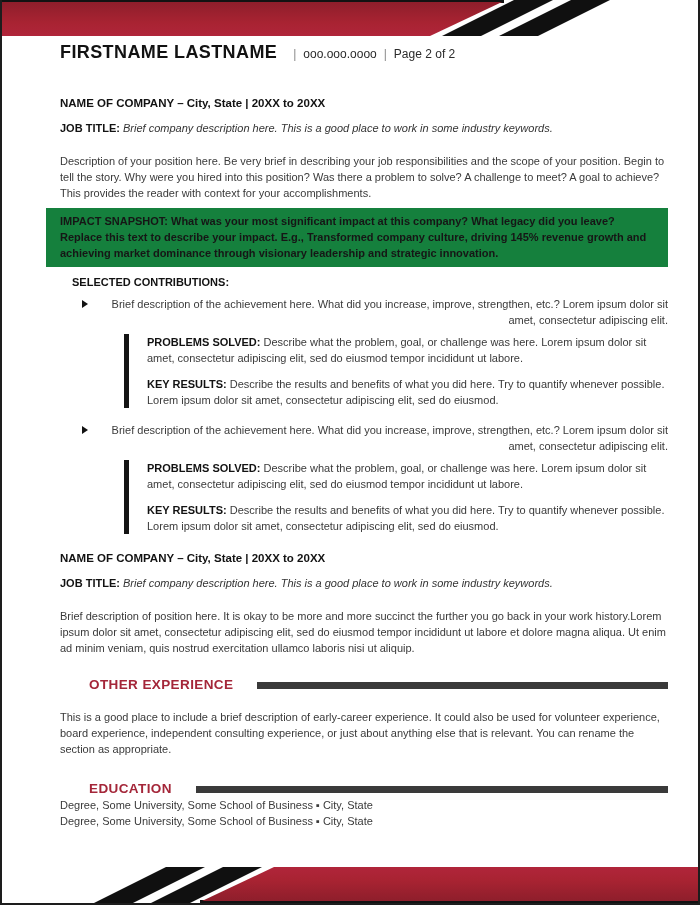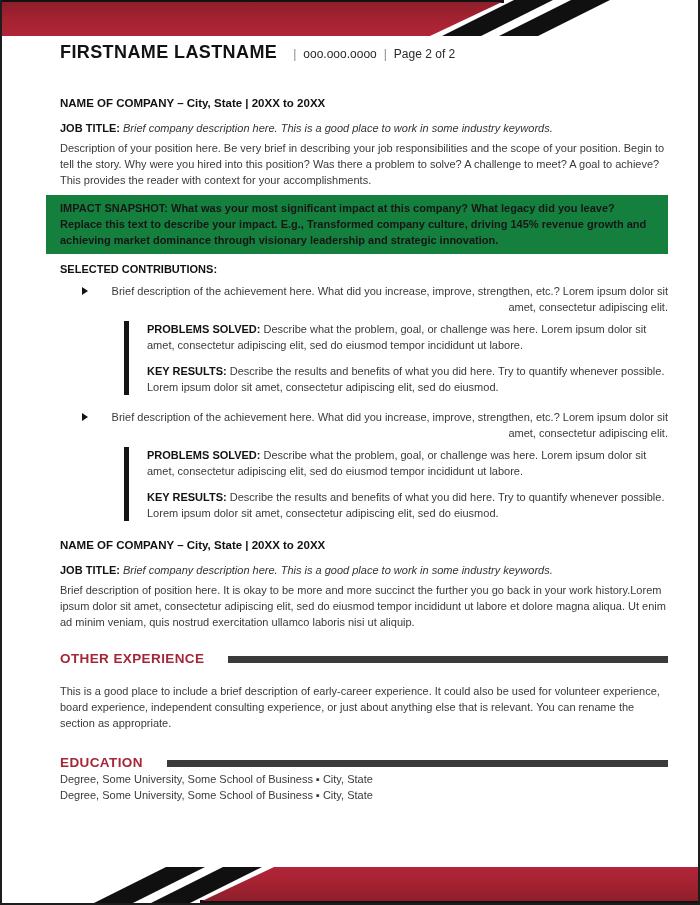--- a/index.html
+++ b/index.html
@@ -31,36 +31,36 @@
   .hdr { margin-top:42px; display:flex; align-items:baseline; white-space:nowrap; }
   .hdr .name { font-size:18px; line-height:20px; font-weight:bold; color:#121212; letter-spacing:.4px; }
   .hdr .meta { font-size:12px; color:#2b2b2b; margin-left:9px; }
   .hdr .sep { color:#8a8a8a; padding:0 7px; font-weight:normal; }
   p { margin:0; }
   .company { margin-top:33px; font-weight:bold; color:#121212; font-size:11.5px; }
   .company.second { margin-top:16px; }
   .jobtitle { margin-top:9px; }
   .jobtitle .lbl { font-weight:bold; color:#121212; }
   .jobtitle .txt { font-style:italic; color:#333; }
-  .desc { margin-top:4px; }
+  .desc { margin-top:17px; }
   .impact {
     margin:7px 0 0 -14px; margin-right:0; background:#15803d;
     padding:5px 10px 6px 14px; font-weight:bold; color:#161616;
   }
-  .contrib-label { margin-top:7px; font-weight:bold; color:#121212; }
+  .contrib-label { margin-top:7px; font-weight:bold; color:#121212;margin-left:12px; }
   .bullet { margin-top:6px; display:flex; padding-left:22px;text-align:right; }
   .bullet.gap { margin-top:14px; }
   .bullet .tri {
     flex:0 0 20px; height:0; margin-top:4px;
     border-left:6px solid #121212; border-top:4px solid transparent; border-bottom:4px solid transparent;
   }
   .subblock { margin:6px 0 0 64px; border-left:5px solid #141414; padding-left:18px; }
   .subblock p + p { margin-top:10px; }
   .sublbl { font-weight:bold; color:#121212; }
-  .sec-head { display:flex; align-items:center; margin-top:21px; }
+  .sec-head { display:flex; align-items:center; margin-top:21px;margin-left:29px; }
   .sec-head.edu { margin-top:24px; }
   .sec-head .ttl { font-weight:bold; font-size:13.5px; letter-spacing:.4px; color:#a42639; white-space:nowrap; }
   .sec-head .bar { flex:1 1 auto; height:7px; background:#3a3a3a; margin-left:24px; }
   .other-body { margin-top:16px; }
   .edu-lines { }
   .edu-lines p { line-height:16px; }
 </style>
 </head>
 <body>
 

